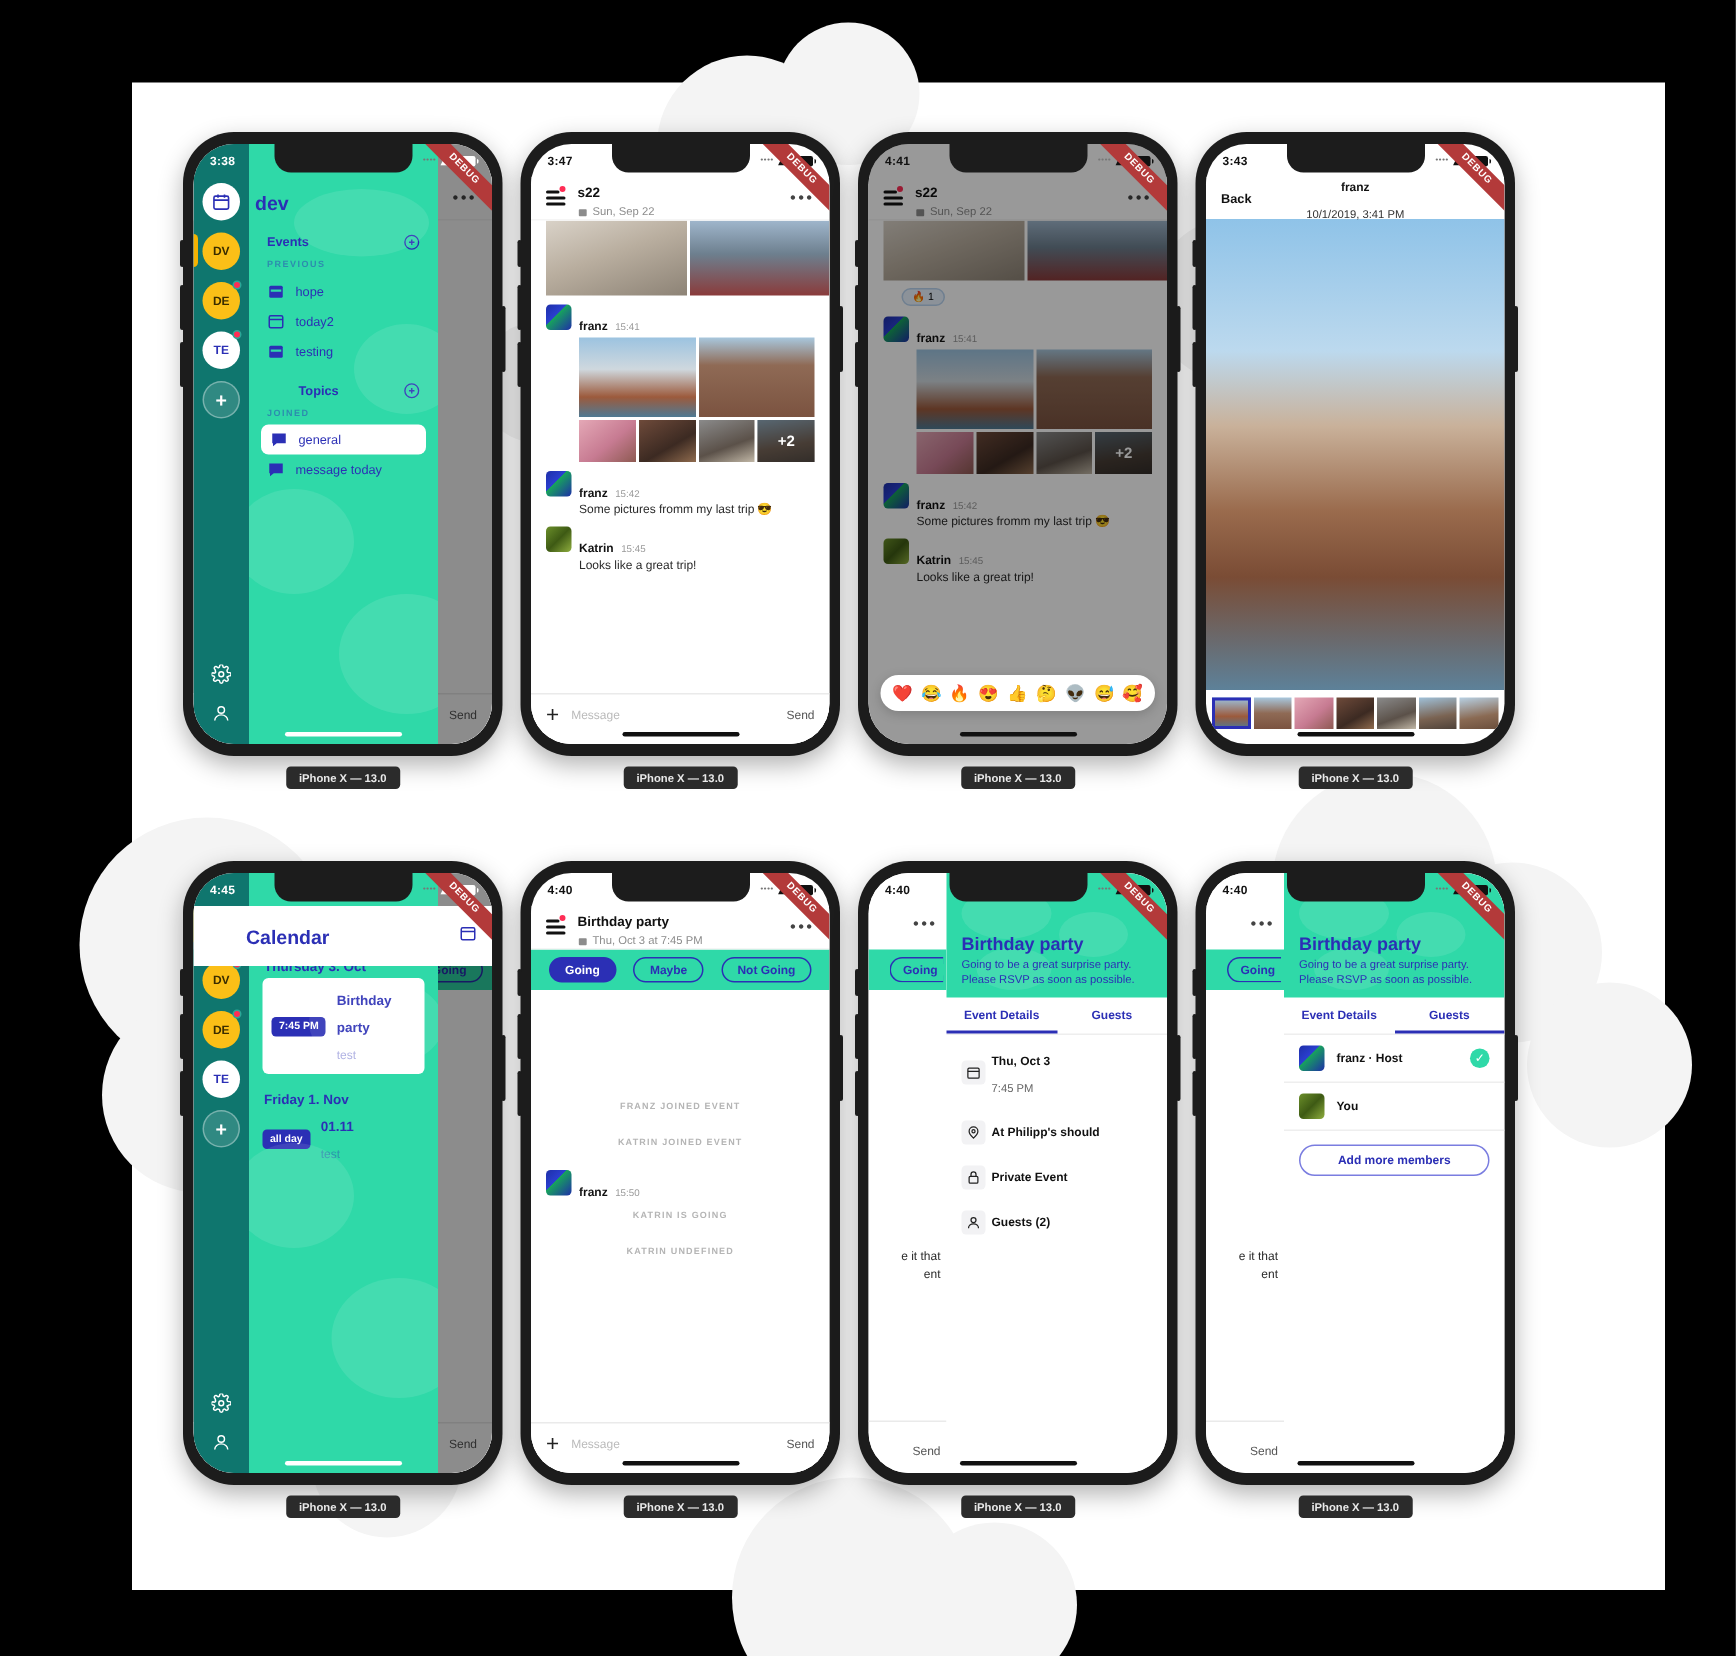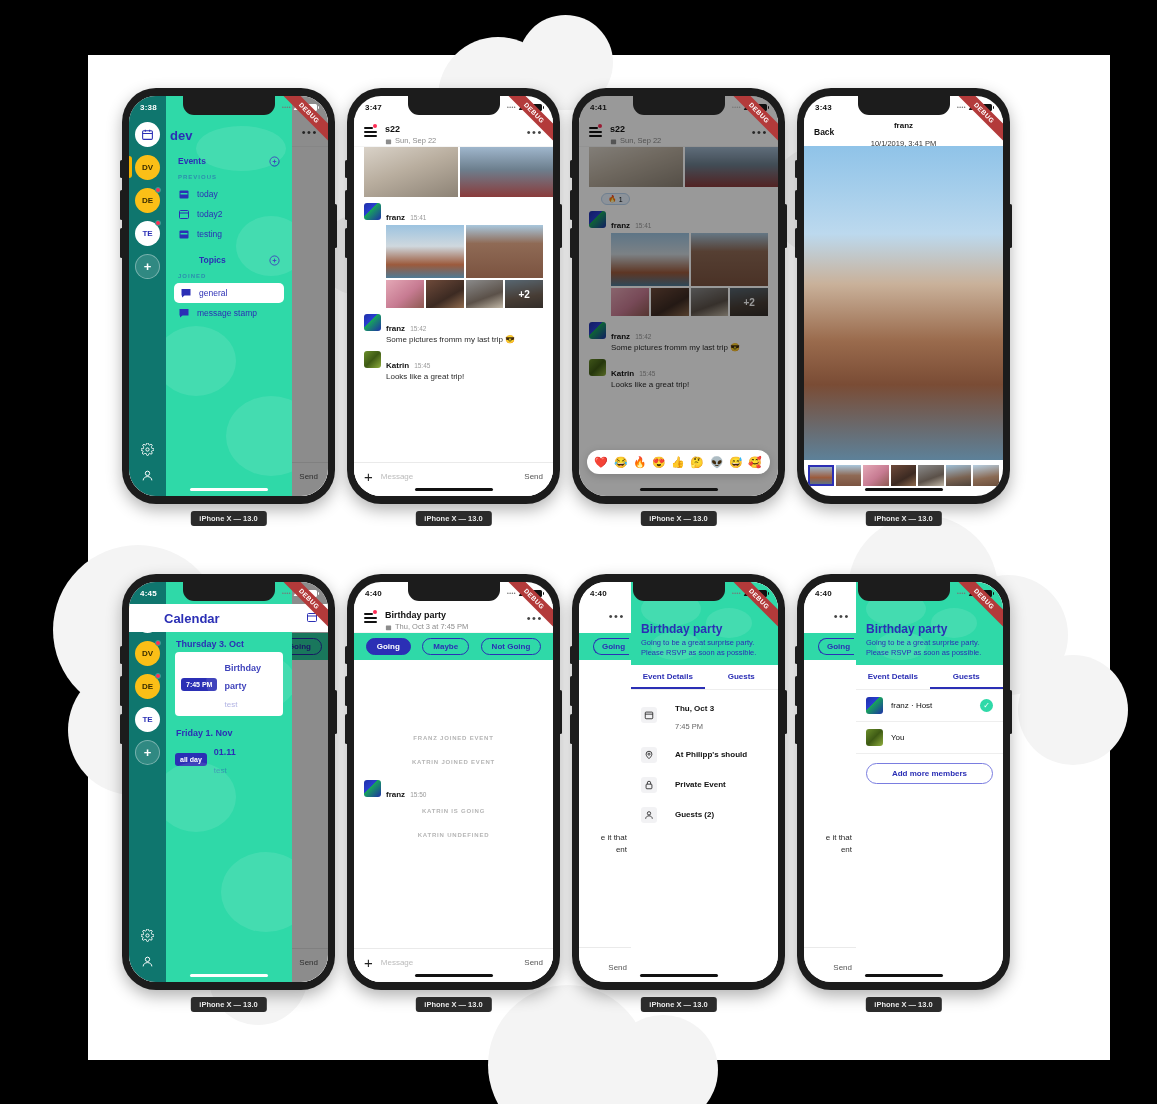--- a/index.html
+++ b/index.html
@@ -194,21 +194,21 @@
   .pv-center { position:absolute; left:0; right:0; text-align:center; }
   .pv-name { font-size:8px; font-weight:bold; color:#111; line-height:10px;}
   .pv-date { font-size:7.5px; color:#333; line-height:10px; }
   .pv-img { position:absolute; top:50px; left:0; right:0; bottom:36px; background-size:cover; background-position:center; }
   .pv-strip { position:absolute; bottom:9px; left:0; right:0; height:23px; display:flex; gap:2px; padding:0 4px; align-items:center;}
   .pv-strip div { flex:1; height:21px; background-size:cover; background-position:center; }
   .pv-strip div.sel { outline:2px solid #2b2fb5; outline-offset:-2px; }
 
   
   .cal-top {
-    position:absolute; top:22px; left:0; right:0; height:28px; background:#fff;
+    position:absolute; top:22px; left:0; right:0; height:40px; background:#fff;
     display:flex; align-items:center; padding:0 10px; z-index:52;
   }
   .cal-top .t { font-size:13px; font-weight:bold; color:#2b2fb5; }
   .cal-day { font-size:9px; font-weight:bold; color:#2b2fb5; padding:6px 10px 3px; }
   .cal-card { background:#fff; border-radius:4px; margin:0 9px 6px; padding:5px 6px; display:flex; align-items:center; gap:7px; }
   .cal-chip { background:#2b2fb5; color:#fff; font-size:7px; font-weight:bold; padding:3px 5px; border-radius:3px; white-space:nowrap; }
   .cal-row2 { display:flex; align-items:center; gap:7px; padding:0 9px; }
   .cal-et { font-size:9px; font-weight:bold; color:#2b2fb5; line-height:11px; }
   .cal-es { font-size:8px; color: rgba(43,47,181,.42); line-height:10px; }
 
@@ -225,26 +225,26 @@
   .sys-line { text-align:center; font-size:6px; font-weight:bold; letter-spacing:.8px; color:#b5b5b5; padding:9px 0; }
 
   
   .epanel { position:absolute; top:0; right:0; bottom:0; width:147px; background:#fff; z-index:50; display:flex; flex-direction:column; }
   .ehero { background:#2fd9a8; padding:40px 10px 8px; position:relative; overflow:hidden; }
   .ehero h3 { font-size:12px; font-weight:bold; color:#2b2fb5; position:relative; }
   .ehero p { font-size:7.5px; color:#2b2fb5; line-height:9.5px; margin-top:2px; position:relative; }
   .etabs { display:flex; border-bottom:1px solid #eee; }
   .etab { flex:1; text-align:center; font-size:8px; font-weight:bold; color:#2b2fb5; padding:7px 0 6px; }
   .etab.on { border-bottom:2px solid #2b2fb5; }
-  .erow { display:flex; align-items:center; gap:18px; padding:7px 10px; }
+  .erow { display:flex; align-items:center; gap:4px; padding:7px 10px; }
   .ebox { width:16px; height:16px; border-radius:3px; background:#f2f2f4; display:flex; align-items:center; justify-content:center; flex:0 0 auto;}
   .erow .l1 { font-size:8px; font-weight:bold; color:#111; line-height:10px; }
   .erow .l2 { font-size:7.5px; color:#666; line-height:9px; }
   .grow { display:flex; align-items:center; gap:8px; padding:7px 10px; border-bottom:1px solid #eee; }
-  .grow .gn { font-size:8px; font-weight:normal; color:#111; }
+  .grow .gn { font-size:8px; font-weight:bold; color:#111; }
   .check { margin-left:auto; width:13px;height:13px;border-radius:50%;background:#2fd9a8;color:#fff;font-size:8px;display:flex;align-items:center;justify-content:center;}
   .addbtn { margin:9px 10px; border:1.2px solid #7a7de0; border-radius:11px; text-align:center; font-size:8px; font-weight:bold; color:#2b2fb5; padding:5px 0; }
 
   .behindcol { position:absolute; top:0; left:0; bottom:0; width:52px; background:#fff; z-index:28; }
   .bc-kebab { position:absolute; top:28px; right:6px; font-size:11px; letter-spacing:1.6px; color:#444; }
   .bc-pill { position:absolute; top:51px; left:0; right:0; height:27px; background:#2fd9a8; display:flex;align-items:center;}
   .bc-pill i { font-style:normal; border:1.3px solid #2b2fb5; border-right:none; border-radius:11px 0 0 11px; padding:3px 4px 3px 8px; font-size:8px;font-weight:bold;color:#2b2fb5; margin-left:14px;}
   .bc-txt { position:absolute; font-size:8px; color:#2a2a2a; line-height:11px; }
   .bc-send { position:absolute; bottom:10px; right:4px; font-size:8px; color:#555; }
   .bc-sep { position:absolute; left:0; right:0; bottom:34px; height:1px; background:#eaeaea; }
@@ -334,21 +334,21 @@
                   <path d="M12 8v8M8 12h8"></path>
                 </svg>
             </span>
           </div>
           <div class="sec-sub">PREVIOUS</div>
           <div class="dw-item">
             <svg class="ic-cal" viewBox="0 0 24 24" fill="#2b2fb5">
                 <rect x="3" y="5" width="18" height="16" rx="2"></rect>
                 <rect x="5" y="10" width="14" height="3" fill="#2fd9a8"></rect>
               </svg>
-            <span>today</span>
+            <span>hope</span>
           </div>
           <div class="dw-item">
             <svg class="ic-cal" viewBox="0 0 24 24" fill="none" stroke="#2b2fb5" stroke-width="2">
                 <rect x="3" y="5" width="18" height="16" rx="2"></rect>
                 <path d="M3 10h18"></path>
               </svg>
             <span>today2</span>
           </div>
           <div class="dw-item">
             <svg class="ic-cal" viewBox="0 0 24 24" fill="#2b2fb5">
@@ -370,21 +370,21 @@
           <div class="dw-item active">
             <svg class="ic-chat" viewBox="0 0 24 24" fill="#2b2fb5">
                 <path d="M3 4h18v13H9l-5 4v-4H3z"></path>
               </svg>
             <span>general</span>
           </div>
           <div class="dw-item">
             <svg class="ic-chat" viewBox="0 0 24 24" fill="#2b2fb5">
                 <path d="M3 4h18v13H9l-5 4v-4H3z"></path>
               </svg>
-            <span>message stamp</span>
+            <span>message today</span>
           </div>
         </div>
       </div>
 
       <div class="notch"></div>
       <div class="statusbar light">
         <span class="sb-time">3:38</span>
         <span class="sb-right">
             <span class="sb-dots">••••</span>
             <span class="wifi">▴</span>

